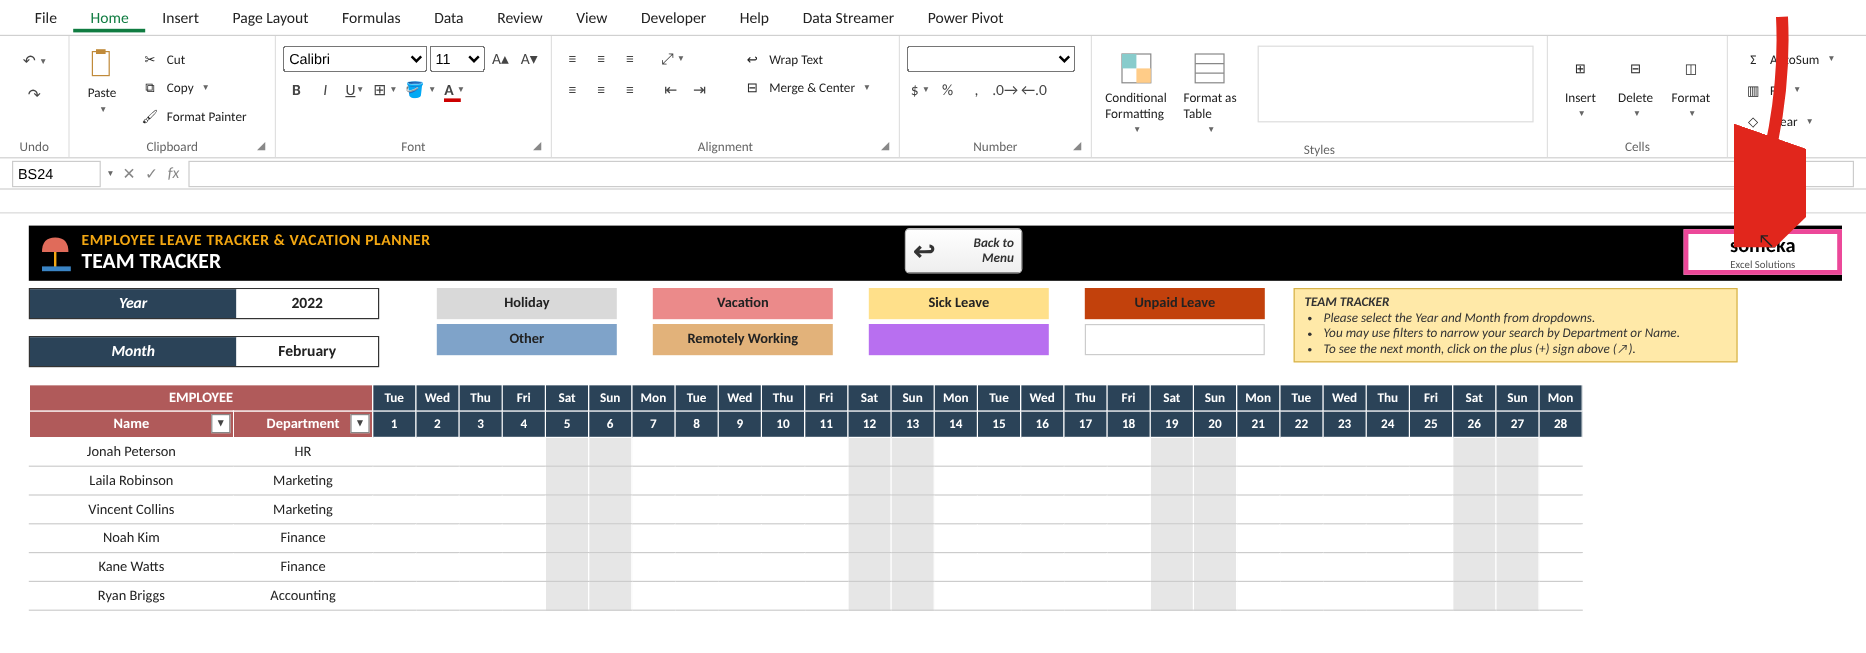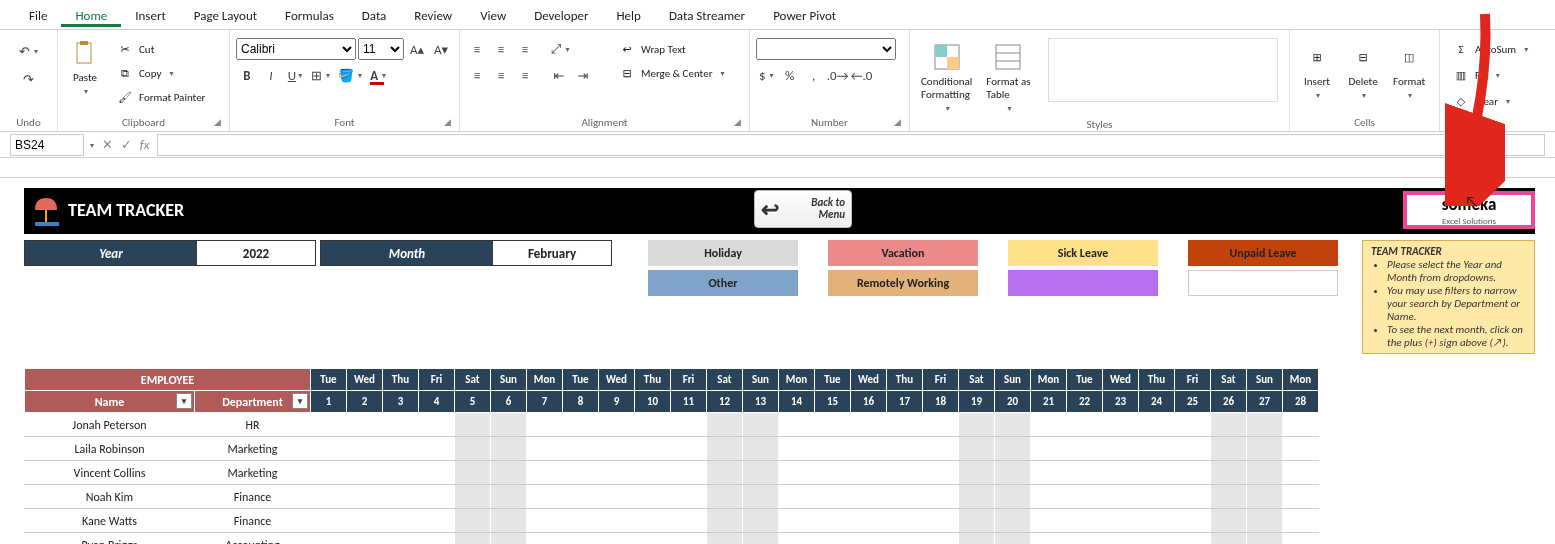--- a/index.html
+++ b/index.html
@@ -53,27 +53,27 @@
   .banner-titles { display: flex; flex-direction: column; justify-content: center; line-height: 1.1; }
   .banner-top { color: #f3a712; font-weight: bold; font-size: 13px; letter-spacing: 0.5px; }
   .banner-sub { color: #fff; font-weight: bold; font-size: 18px; }
   .back-menu { position: absolute; left: 730px; top: 2px; width: 98px; height: 38px; background: linear-gradient(#fff,#eee); border: 1px solid #bbb; border-radius: 4px; display: flex; align-items: center; gap: 6px; padding: 0 6px; cursor: pointer; color: #333; font-size: 11px; font-style: italic; font-weight: bold; }
   .someka { position: absolute; right: 0; top: 3px; width: 132px; height: 38px; background: #fff; border: 4px solid #ec4899; display: flex; flex-direction: column; align-items: center; justify-content: center; color: #000; }
   .someka-logo { font-weight: bold; font-size: 17px; letter-spacing: 0px; }
   .someka-sub { font-size: 9px; color: #555; }
 
   
   .controls { display: flex; gap: 8px; margin: 0 20px 4px 24px; align-items: flex-start; }
-  .ym-col { display: flex; flex-direction: row; gap: 4px; }
+  .ym-col { display: flex; flex-direction: column; gap: 14px; }
   .ym { display: flex; width: 292px; height: 26px; border: 1px solid #333; }
   .ym-label { width: 172px; background: #2b4358; color: #fff; font-weight: bold; font-style: italic; display: flex; align-items: center; justify-content: center; }
   .ym-value { flex: 1; background: #fff; display: flex; align-items: center; justify-content: center; font-weight: bold; }
 
   .legend-col { display: flex; flex-direction: column; gap: 4px; margin-left: 28px; }
-  .legend-row { display: flex; gap: 30px; }
+  .legend-row { display: flex; gap: 30px; margin-left: 12px; }
   .legend-chip { width: 150px; height: 26px; display: flex; align-items: center; justify-content: center; font-weight: bold; font-size: 12px; }
   .chip-holiday  { background: #d9d9d9; }
   .chip-vacation { background: #eb8a8a; }
   .chip-sick     { background: #ffe08a; text-align: right; }
   .chip-unpaid   { background: #c2410c; }
   .chip-other    { background: #7fa3c9; }
   .chip-remote   { background: #e2b27a; }
   .chip-blank1   { background: #b86ff0; }
   .chip-blank2   { background: #ffffff; border: 1px solid #ccc; }
 
@@ -335,20 +335,21 @@
 
   <div class="banner">
     <div class="banner-icon">
       <svg width="38" height="38">
           <path d="M19 6 Q8 6 8 18 L30 18 Q30 6 19 6" fill="#e06b5a"></path>
           <rect x="18" y="18" width="2" height="14" fill="#f3a712"></rect>
           <rect x="8" y="30" width="24" height="4" fill="#3a84c4"></rect>
         </svg>
     </div>
     <div class="banner-titles">
+      <div class="banner-top">EMPLOYEE LEAVE TRACKER &amp; VACATION PLANNER</div>
       <div class="banner-sub">TEAM TRACKER</div>
     </div>
     <div class="back-menu">
       <span style="font-size:22px;font-style:normal">↩</span>
       <span style="text-align:right;line-height:1.1">Back to Menu</span>
     </div>
     <div class="someka">
       <div class="someka-logo">someka</div>
       <div class="someka-sub">Excel Solutions</div>
     </div>

